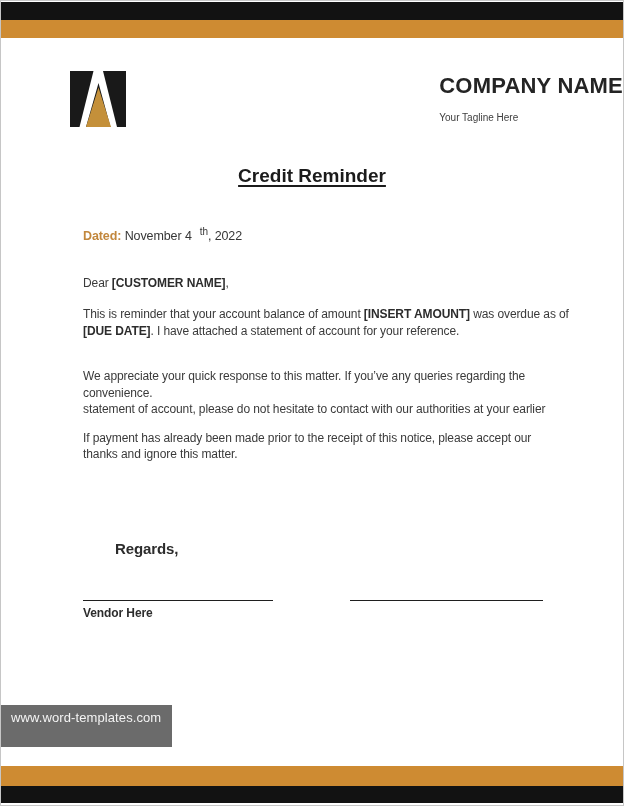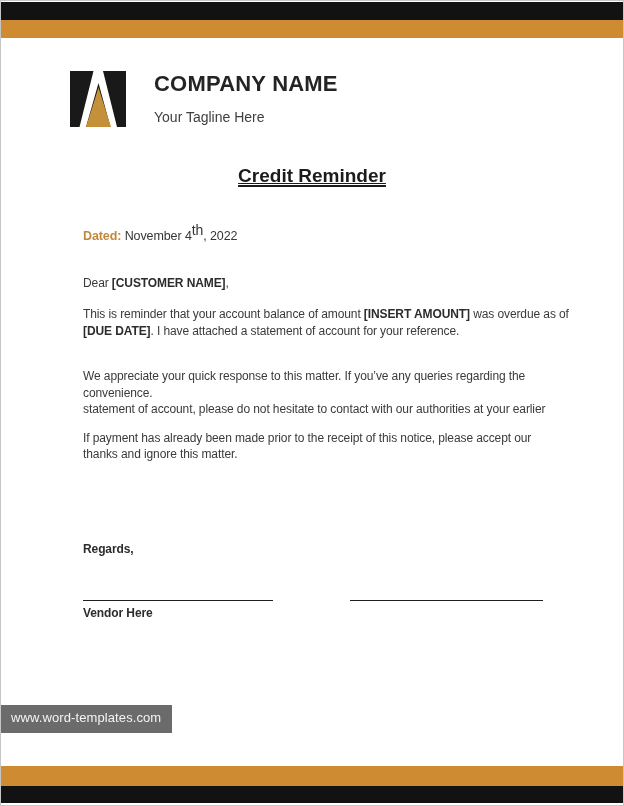--- a/index.html
+++ b/index.html
@@ -15,56 +15,56 @@
     font-family:"Liberation Sans", sans-serif;
   }
   .page {
     position:relative; width:624px; height:806px;
     background:#fff; border:1px solid #c6c6c6; overflow:hidden;
   }
   .bar { width:100%; }
   .bar-black-top { height:18px; margin-top:1px; background:var(--bar-black); }
   .bar-gold-top  { height:18px; background:var(--accent); }
 
-  .header-row { display:flex; align-items:center; gap:28px; margin:33px 0 0 69px; height:56px; }
+  .header-row { display:flex; align-items:center; gap:28px; margin:33px 0 0 69px; height:56px;justify-content:space-between; }
   .logo { width:56px; height:56px; display:block; }
   .logo-black { fill:#191919; }
   .logo-white { fill:#ffffff; }
   .logo-gold  { fill:var(--logo-gold); }
   .company-name { font-size:22px; font-weight:700; color:#242424; letter-spacing:.2px; line-height:1.02; }
-  .tagline { font-size:14px; color:#3e3e3e; margin-top:14px; }
+  .tagline { font-size:10px; color:#3e3e3e; margin-top:14px; }
 
-  .doc-title { text-align:center; margin-top:37px; font-size:19px; font-weight:700; color:#1b1b1b; line-height:23px;text-decoration:underline; }
+  .doc-title { text-align:center; margin-top:37px; font-size:19px; font-weight:700; color:#1b1b1b; line-height:23px; }
   .doc-title .u { text-decoration:underline; text-decoration-thickness:1.5px; text-underline-offset:3px; }
 
   .content { margin-left:82px; width:492px; font-size:12px; color:#3a3a3a; letter-spacing:-0.1px; }
   .content b { color:#2c2c2c; font-weight:700; }
   .line { white-space:nowrap; line-height:16.5px; }
 
   .date-line { margin-top:41px; font-size:12.5px; color:#363636; }
   .date-label { color:var(--dated-color); font-weight:700; }
-  sup { font-size:14px; vertical-align:super; line-height:0; }
+  sup { font-size:10px; vertical-align:super; line-height:0;margin-left:8px; }
 
   .salutation { margin-top:30px; }
   .para-1 { margin-top:15px; }
   .para-2 { margin-top:11px; }
   .para-3 { margin-top:29px; }
   .para-4 { margin-top:12px; }
-  .regards { margin-top:78px; font-weight:700; color:#2c2c2c; font-size:12px; line-height:16.5px; }
+  .regards { margin-top:78px; font-weight:700; color:#2c2c2c; font-size:15px; line-height:16.5px;margin-left:32px; }
 
   .sig-row { display:flex; margin-top:43px; width:460px; justify-content:space-between; }
   .sig-block-left  { width:190px; }
   .sig-block-right { width:193px; }
   .sig-line { border-top:1.6px solid #1f1f1f; height:0; }
   .sig-label { margin-top:5px; font-weight:700; font-size:12px; color:#2c2c2c; }
 
   .watermark {
     position:absolute; left:0; top:704px;
     background:var(--watermark-bg); color:#f4f4f4;
-    font-size:13px; padding:5px 11px 8px 10px; letter-spacing:.1px;
+    font-size:13px; padding:5px 11px 22px 10px; letter-spacing:.1px;
   }
 
   .bottom-bars { position:absolute; left:0; right:0; bottom:2px; }
   .bar-gold-bottom  { height:20px; background:var(--accent); }
   .bar-black-bottom { height:17px; background:var(--bar-black); }
 </style>
 </head>
 <body>
 
 <div class="page">

